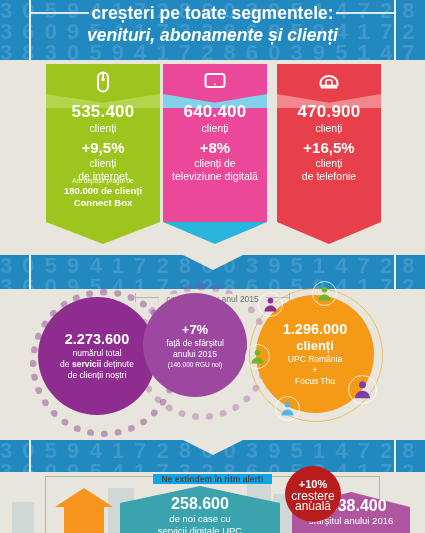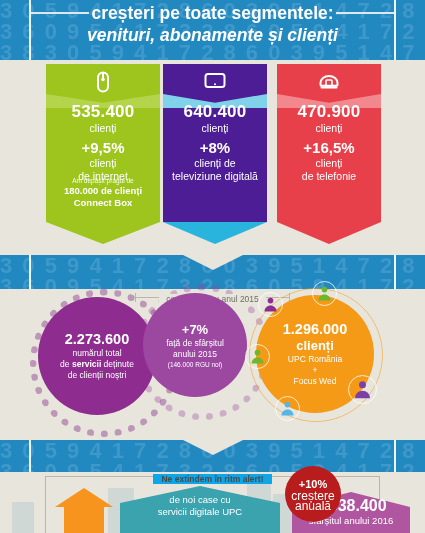--- a/index.html
+++ b/index.html
@@ -66,21 +66,21 @@
   .card-foot{position:absolute;left:0;right:0;text-align:center;color:#fff;}
   .foot-s{font-size:6.5px;line-height:9px;opacity:.95;}
   .foot-b{font-size:9.5px;font-weight:bold;line-height:11.5px;}
 
   #card-internet{left:46px;width:114px;}
   #card-internet .top{background:#9dc51e;}
   #card-internet .point{border-top:22px solid #9dc51e;}
   #card-internet .fold{background:#b4d44c;
     clip-path:polygon(0 0,50% 62%,100% 0,100% 100%,0 100%);}
   #card-tv{left:163px;width:104px;}
-  #card-tv .top{background:#4c1d95;}
+  #card-tv .top{background:#ec4899;}
   #card-tv .point{border-left-width:52px;border-right-width:52px;border-top:22px solid #29b4dd;}
   #card-tv .fold{background:#7fd2ea;
     clip-path:polygon(0 0,50% 62%,100% 0,100% 100%,0 100%);}
   #card-phone{left:277px;width:104px;}
   #card-phone .top{background:#e8404a;}
   #card-phone .point{border-left-width:52px;border-right-width:52px;border-top:22px solid #e8404a;}
   #card-phone .fold{background:#f2888d;
     clip-path:polygon(0 0,50% 62%,100% 0,100% 100%,0 100%);}
 
   .icon-svg{width:24px;height:24px;display:inline-block;vertical-align:top;}
@@ -264,21 +264,21 @@
       <div class="c-sm">anului 2015</div>
       <div class="c-xs">(146.000 RGU noi)</div>
     </div>
 
     <div id="ring-clients"></div>
     <div class="circ" id="circle-clients">
       <div class="c-big">1.296.000</div>
       <div class="c-mid">clienți</div>
       <div class="c-sm">UPC România</div>
       <div class="c-sm">+</div>
-      <div class="c-sm">Focus Wed</div>
+      <div class="c-sm">Focus Thu</div>
     </div>
 
     <div class="person" style="left:262px;top:7px;">
       <div class="halo"></div>
       <svg viewBox="0 0 24 24" width="17" height="17">
           <circle cx="12" cy="6.5" r="4" fill="#8e2d8f"></circle>
           <path d="M3.5 22c0-5 3.8-8.5 8.5-8.5S20.5 17 20.5 22z" fill="#8e2d8f"></path>
         </svg>
     </div>
     <div class="person" style="left:316px;top:-4px;">
@@ -333,20 +333,21 @@
 
     <div class="house" id="house-orange">
       <div class="roof" style="border-left:29px solid transparent;border-right:29px solid transparent;border-bottom:19px solid #f6941e;"></div>
       <div class="walls" style="width:40px;height:26px;background:#f6941e;"></div>
     </div>
 
     <div class="house" id="house-teal">
       <div class="roof" style="border-left:80px solid transparent;border-right:80px solid transparent;border-bottom:17px solid #3ba3ae;"></div>
       <div class="walls" style="width:160px;height:30px;background:#3ba3ae;"></div>
       <div class="label" style="top:8px;">
+        <div class="h-big">258.600</div>
         <div class="h-sm">de noi case cu</div>
         <div class="h-sm">servicii digitale UPC</div>
       </div>
     </div>
 
     <div class="house" id="house-pink">
       <div class="roof" style="border-left:59px solid transparent;border-right:59px solid transparent;border-bottom:15px solid #b0559f;"></div>
       <div class="walls" style="width:118px;height:26px;background:#b0559f;"></div>
       <div class="label" style="top:4px;">
         <div class="h-big">2.838.400</div>

